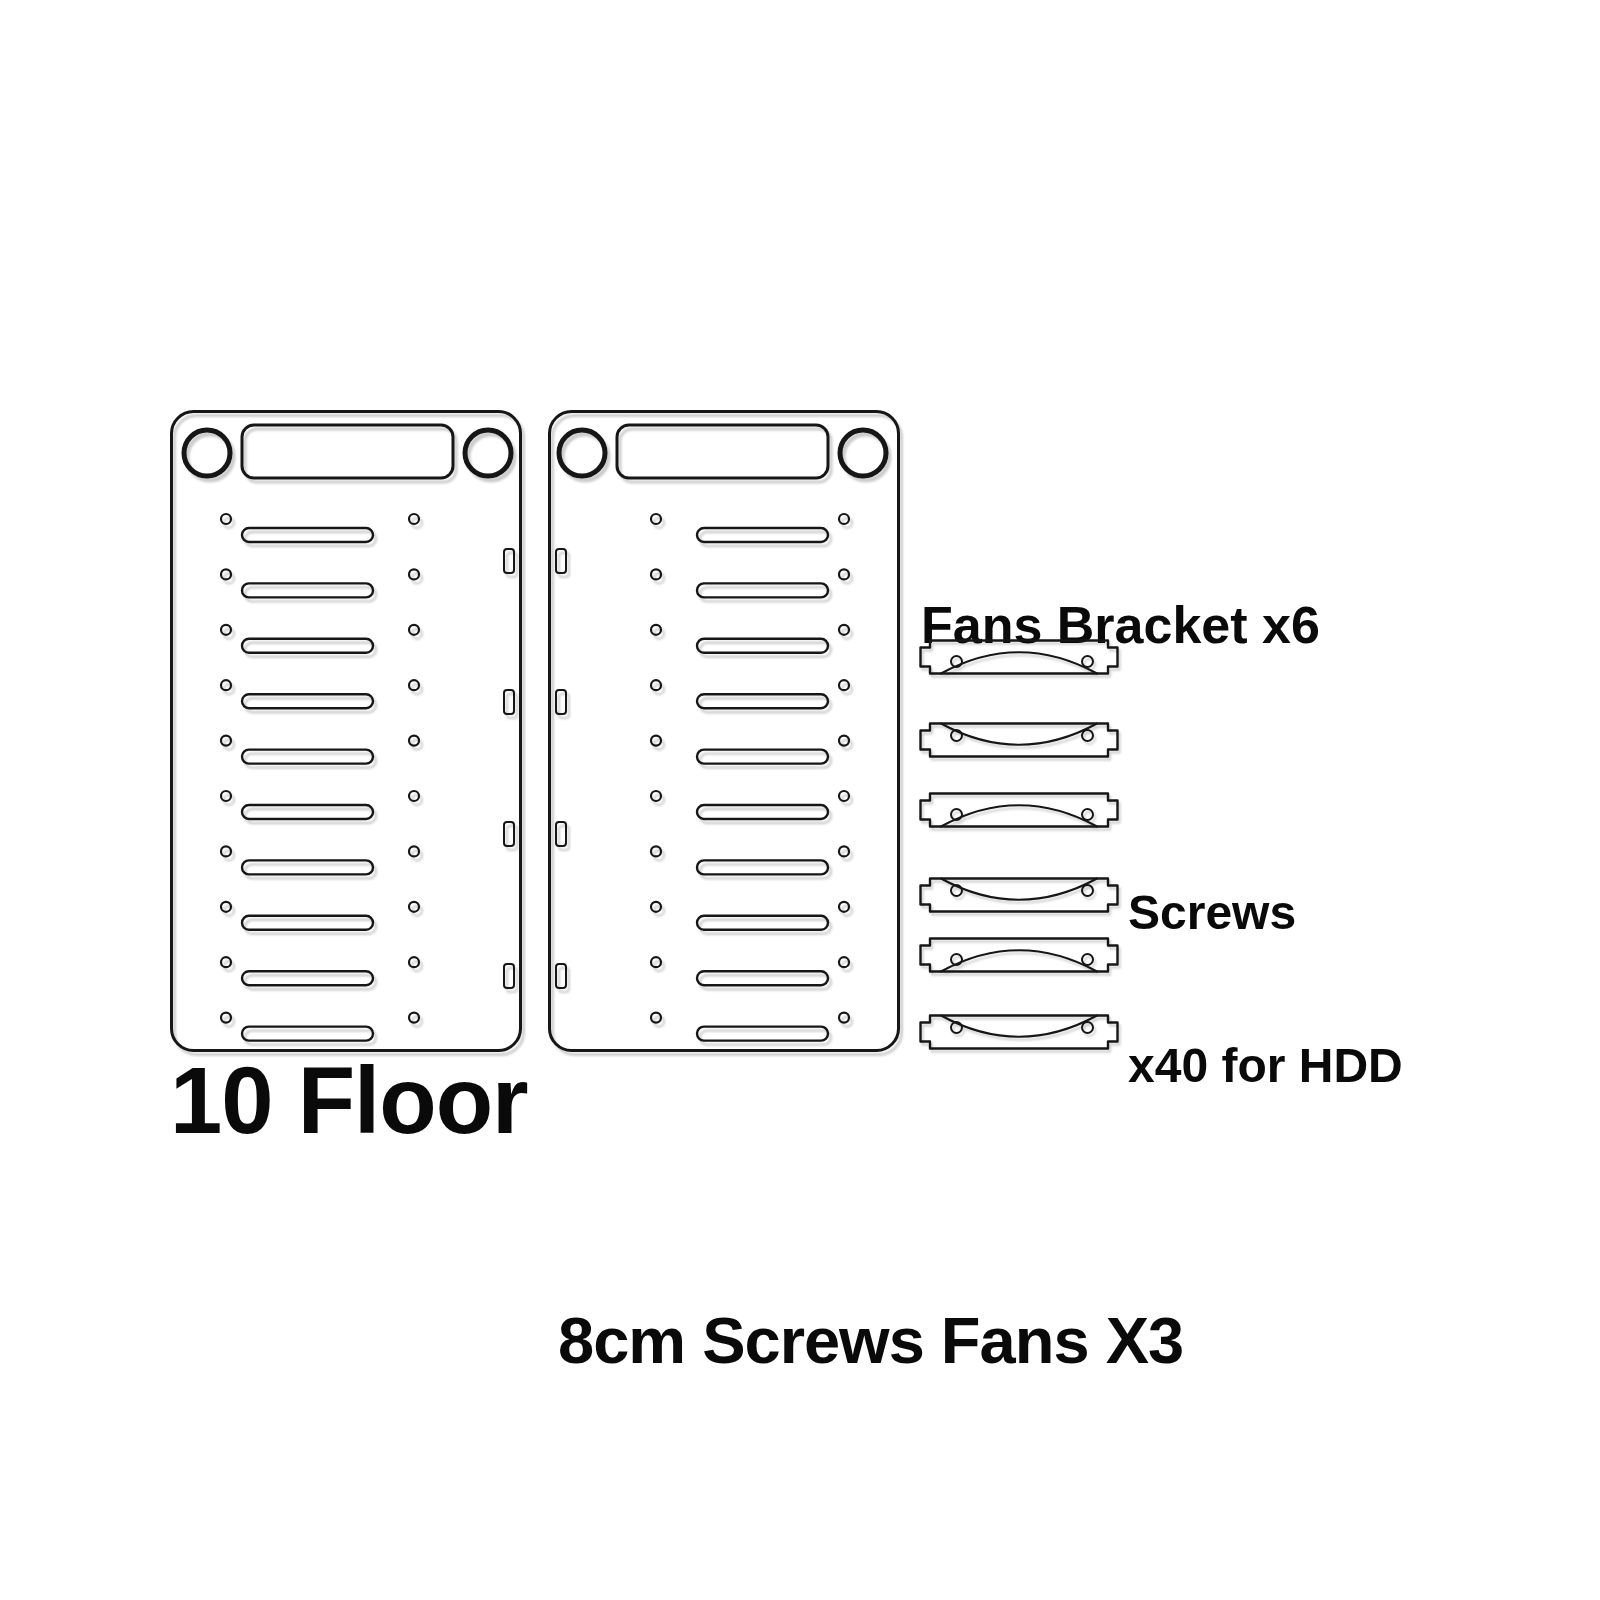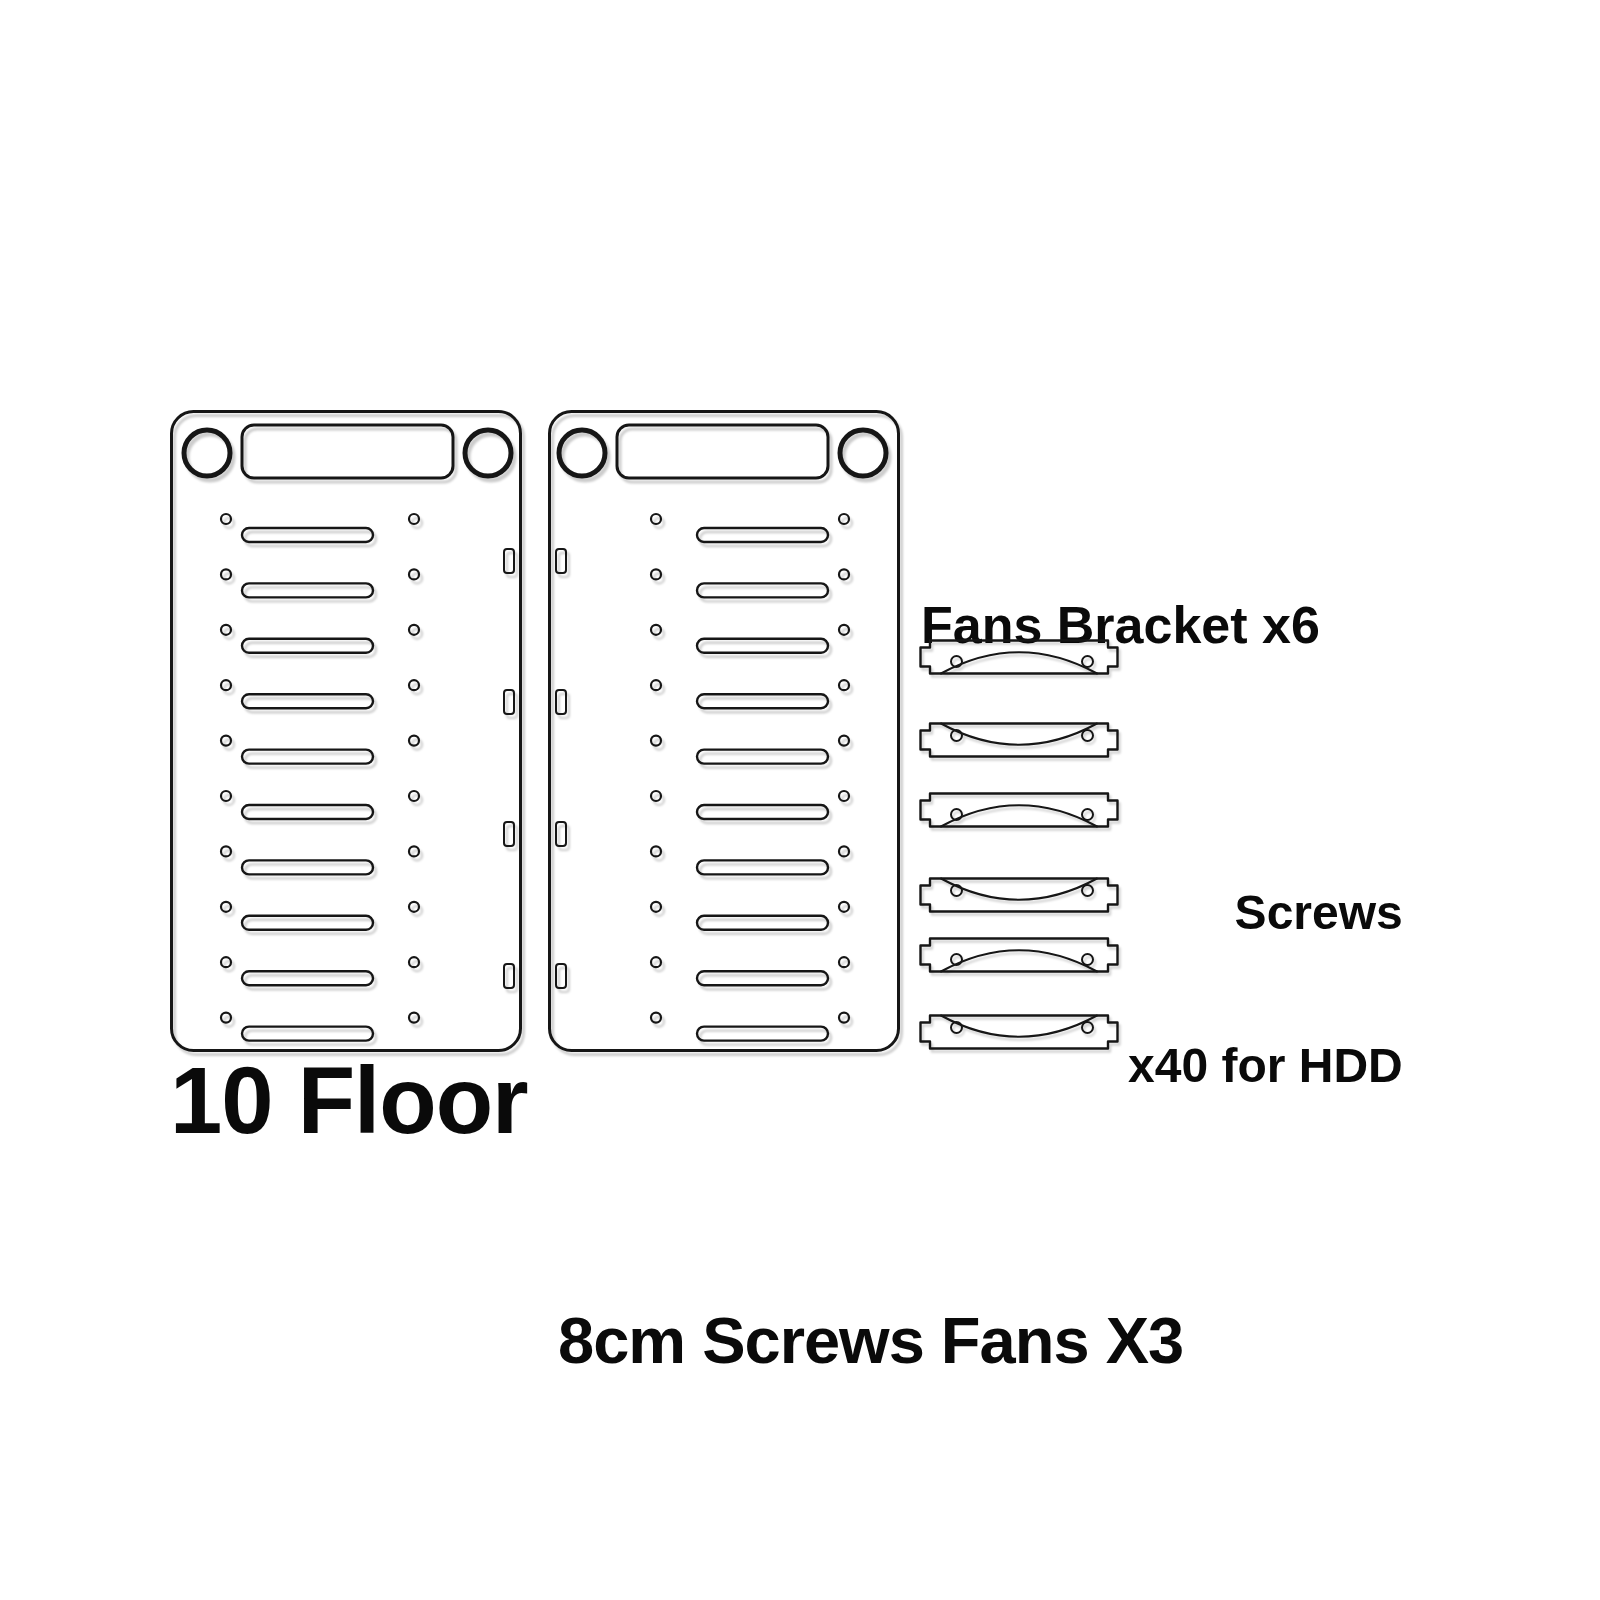--- a/index.html
+++ b/index.html
@@ -3,21 +3,21 @@
 <meta charset="utf-8">
 <style>
   html,body{margin:0;padding:0;background:#ffffff;}
   .canvas{
     position:relative;width:1600px;height:1600px;background:#ffffff;
     font-family:"Liberation Sans", sans-serif;color:#0a0a0a;overflow:hidden;
   }
   .t{position:absolute;font-weight:bold;white-space:pre;line-height:1;}
   #title{left:307px;top:347px;font-size:51px;}
   #fans-label{left:921px;top:579px;font-size:52px;margin-top:20px;}
-  #screws{left:1128px;top:785px;font-size:48px;line-height:51px;text-align:right;}
+  #screws{left:1128px;top:785px;font-size:48px;line-height:51px;}
   #floor-text{left:170px;top:1054px;font-size:94px;letter-spacing:-1px;}
   #fix-text{left:570px;top:1066px;font-size:94px;letter-spacing:-2px;}
   #fix-items{left:558px;top:1171px;font-size:65px;line-height:68px;letter-spacing:-1px;}
   svg{position:absolute;overflow:visible;}
   svg *{fill:none;stroke:#161616;stroke-linejoin:round;stroke-linecap:round;}
   .panel{filter:drop-shadow(3px 4px 1px rgba(0,0,0,0.20));}
   .piece{left:920px;filter:drop-shadow(2px 3px 1px rgba(0,0,0,0.18));}
   #panel-left{left:170px;top:410px;}
   #panel-right{left:548px;top:410px;}
   .sw5{stroke-width:5;} .sw3{stroke-width:3;} .sw24{stroke-width:2.4;}

